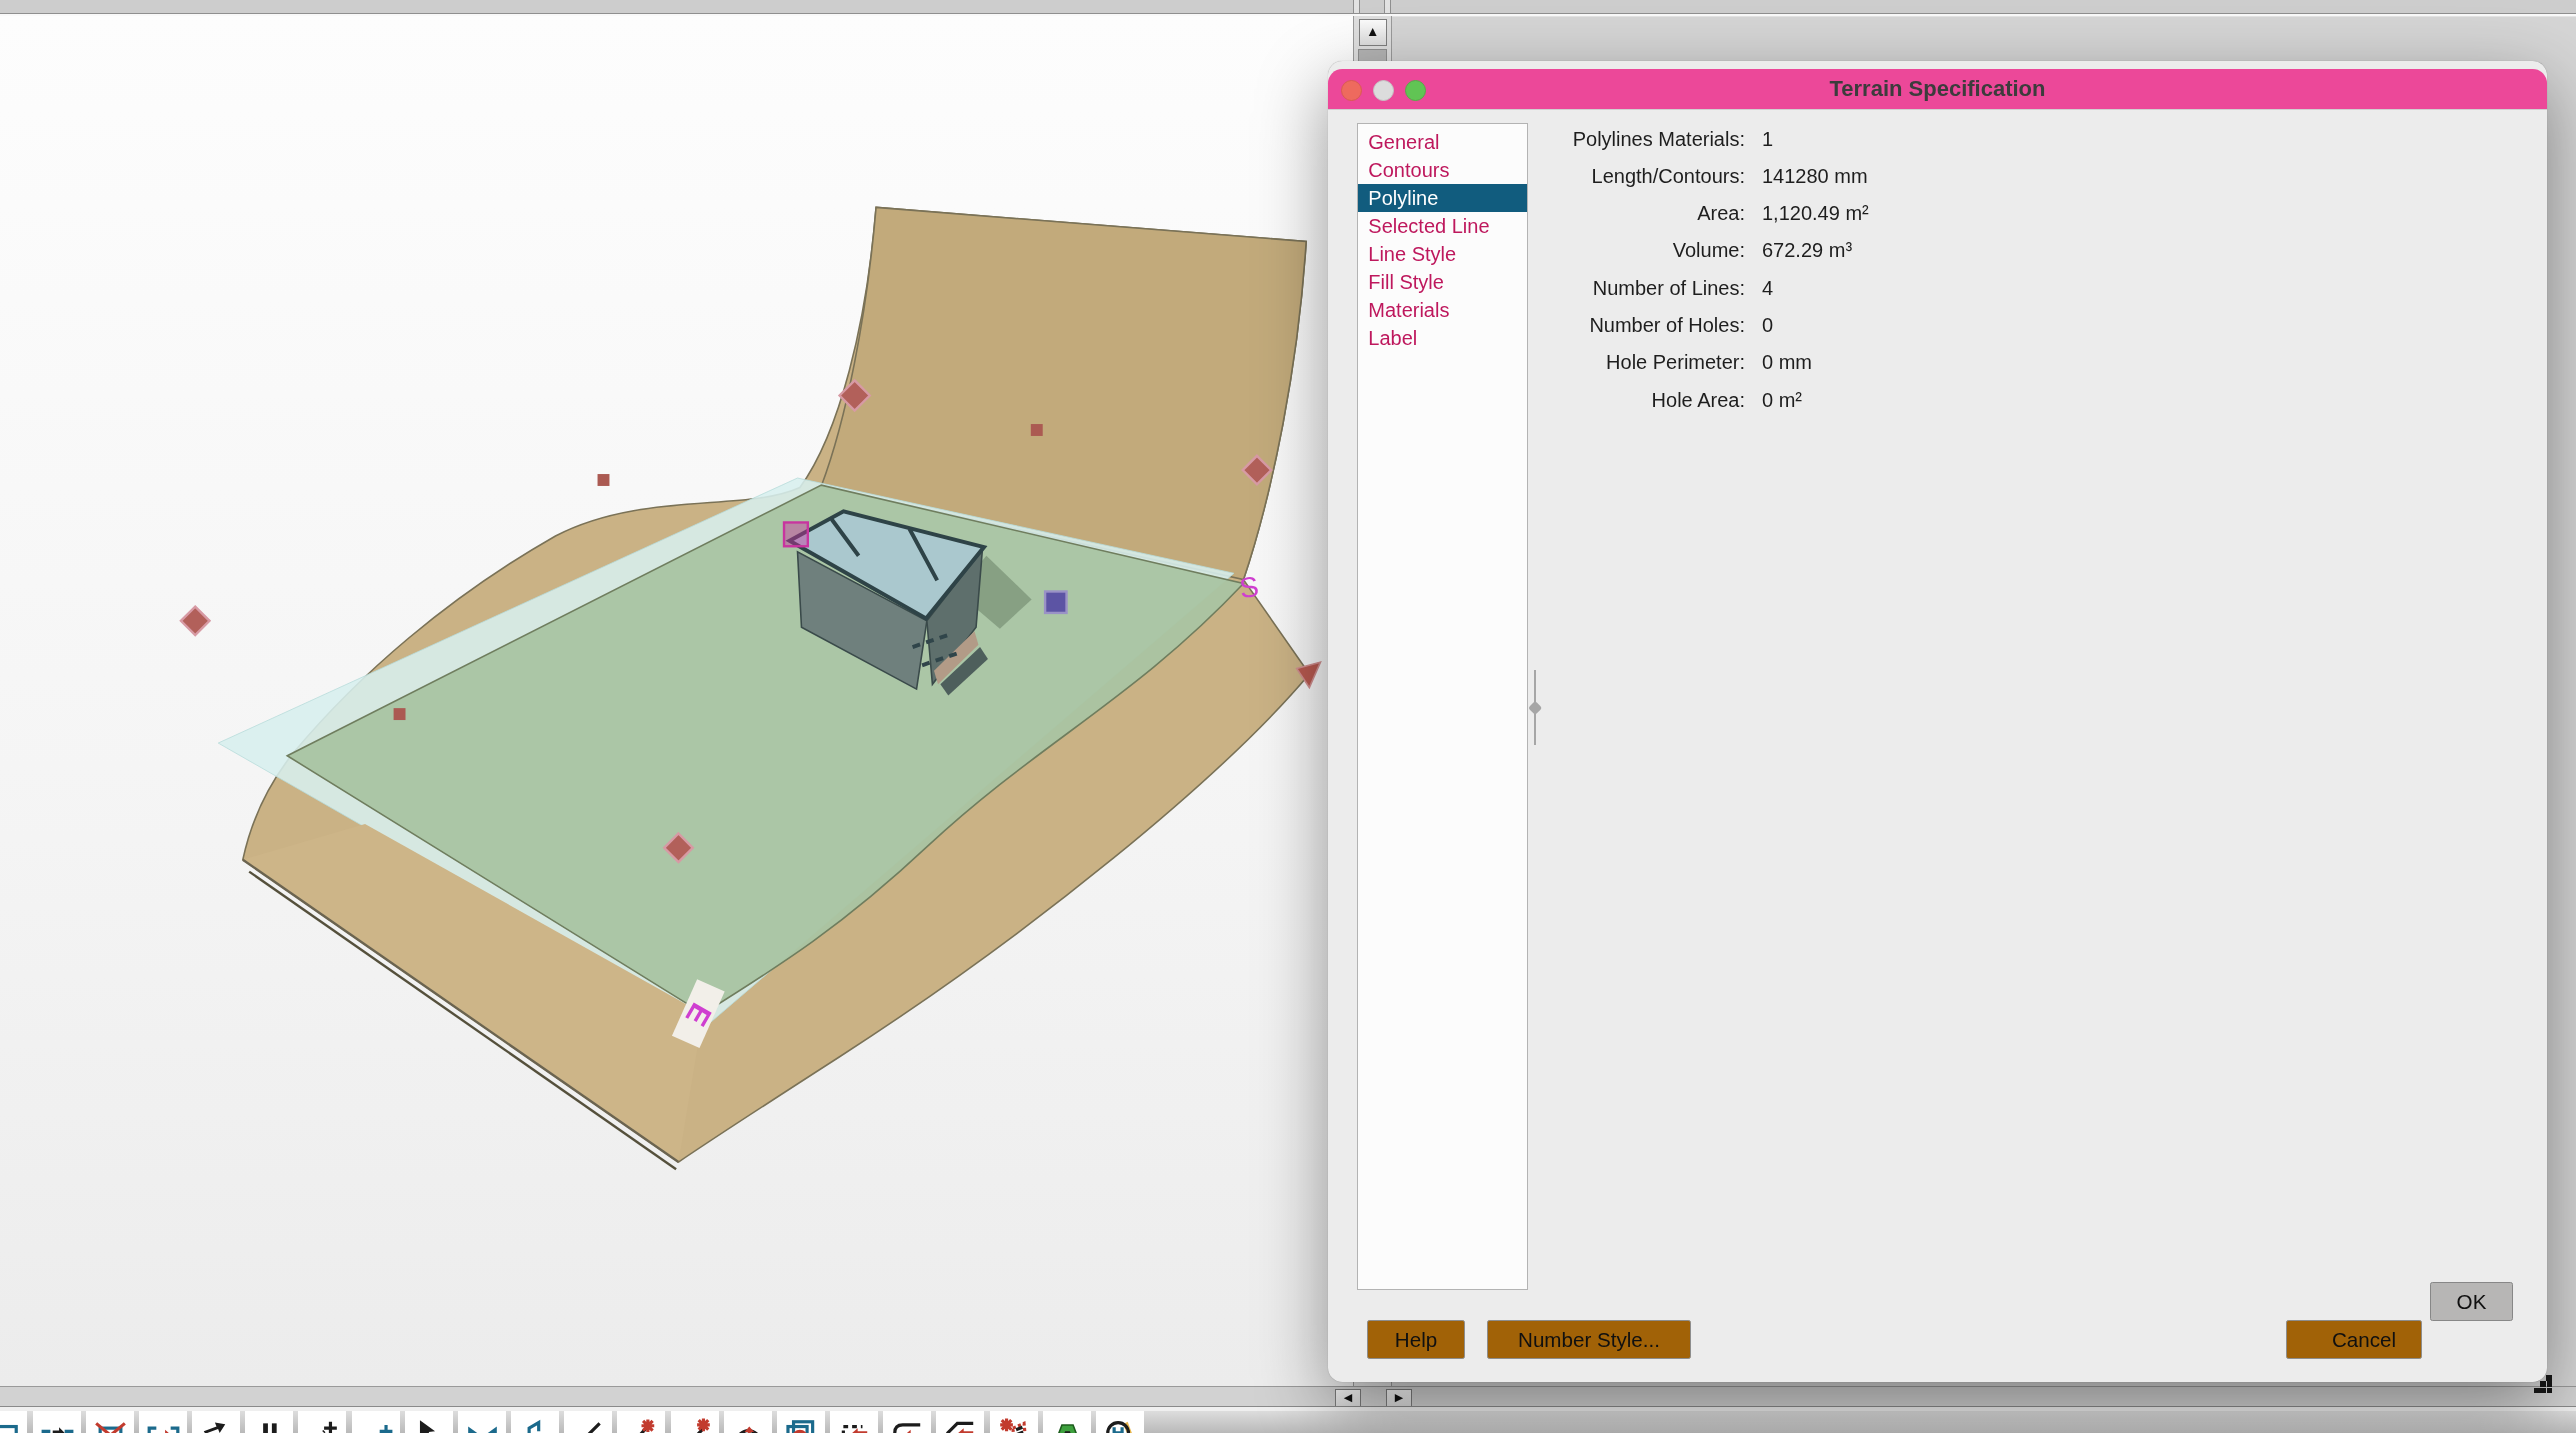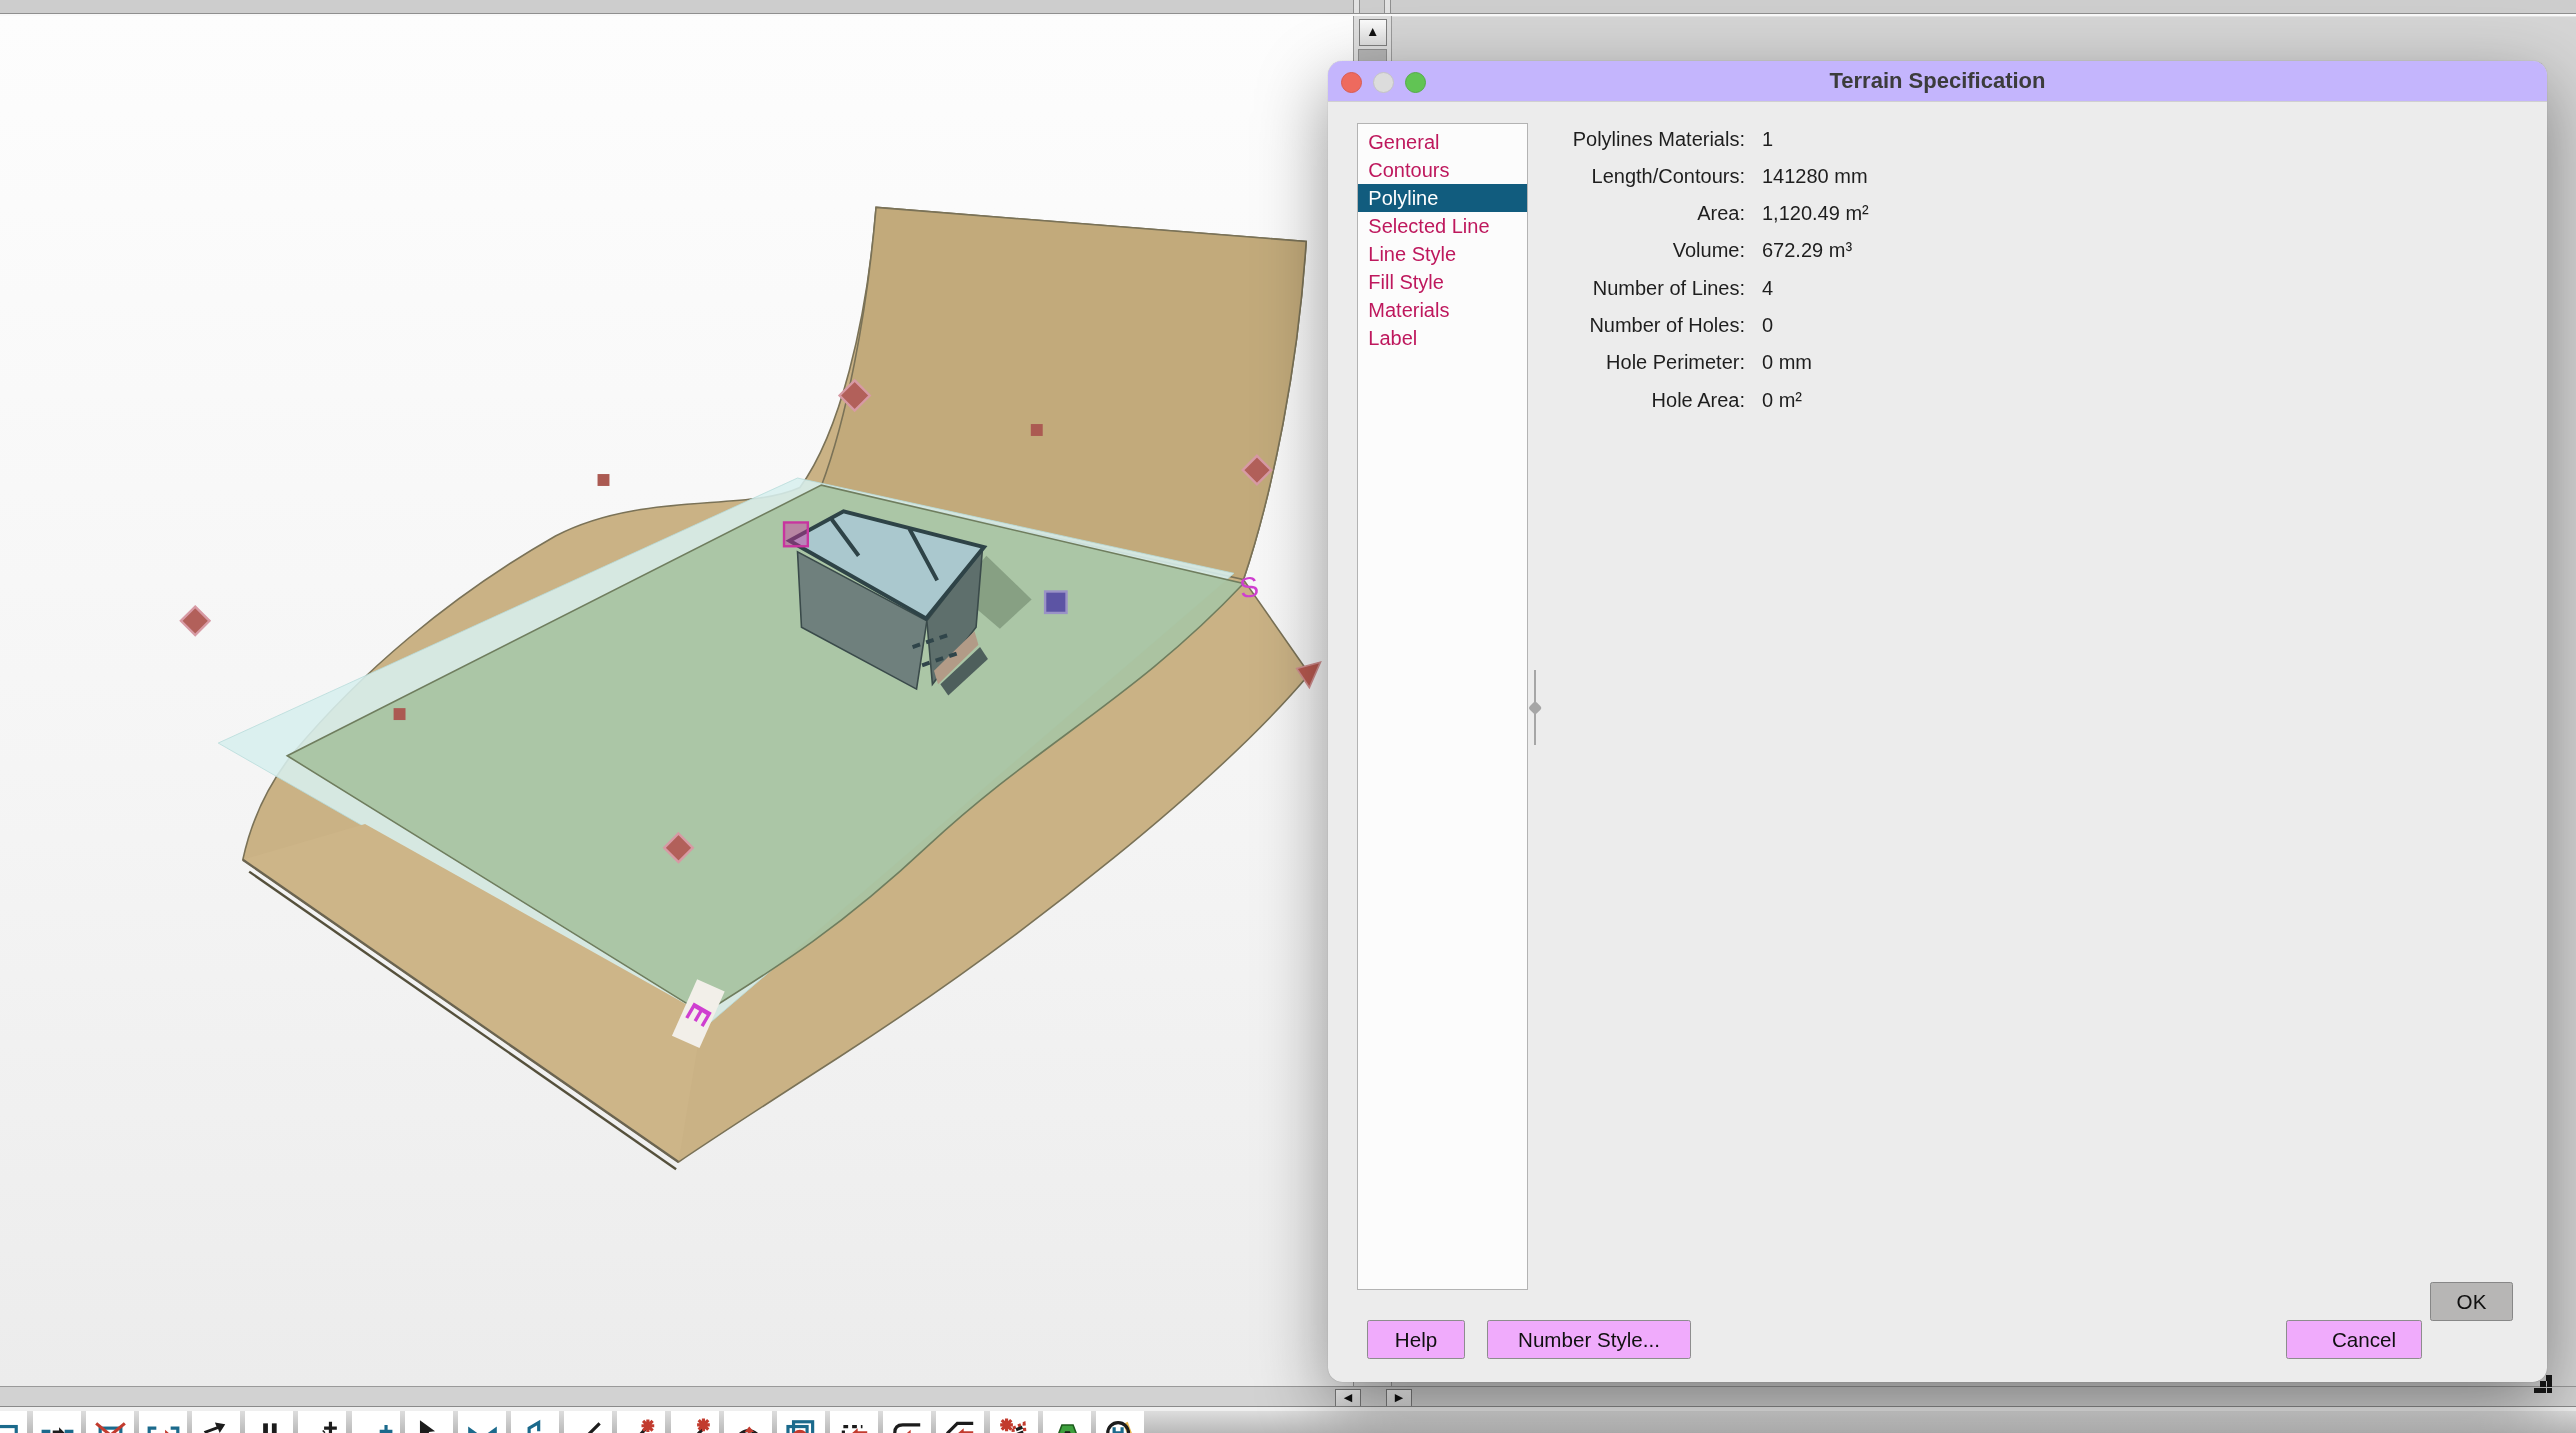--- a/index.html
+++ b/index.html
@@ -26,36 +26,36 @@
   .ibf{fill:#1b6a8c;}
   .ir{stroke:#c23b2e;fill:none;stroke-width:4px;}
   .irf{fill:#c23b2e;}
   .ik{stroke:#1c1c1c;fill:none;stroke-width:4px;}
   .ikf{fill:#1c1c1c;}
   .iy{fill:#e8b64c;}
   .ig{fill:#3da03d;}
 
   
   #dialog{position:absolute;left:1328px;top:61px;width:1219px;height:1321px;background:#ececec;border-radius:14.3px;box-shadow:0 24px 71px rgba(0,0,0,.4),0 0 0.8px rgba(0,0,0,.4);}
-  #dlg-titlebar{position:absolute;left:0;top:0;width:100%;height:40px;background:#c4b5fd;border-radius:14.3px 14.3px 0 0;border-bottom:0.8px solid #d0d0d0;}
+  #dlg-titlebar{position:absolute;left:0;top:8px;width:100%;height:40px;background:#ec4899;border-radius:14.3px 14.3px 0 0;border-bottom:0.8px solid #d0d0d0;}
   .tl{position:absolute;top:11px;width:19px;height:19px;border-radius:50%;}
   #dlg-title{position:absolute;left:0;top:0;width:100%;height:40px;line-height:40px;text-align:center;font-size:22px;font-weight:bold;color:#3c3c3c;}
 
   #dlg-sidebar{position:absolute;left:29px;top:62px;width:171px;height:1167px;background:#fcfcfc;border:0.8px solid #b3b3b3;box-sizing:border-box;list-style:none;margin:0;padding:4px 0 0 0;overflow:hidden;}
   #dlg-sidebar li{height:28px;line-height:28px;padding-left:10.3px;font-size:20px;color:#be185d;cursor:default;white-space:nowrap;}
   #dlg-sidebar li.selected{background:#115c7e;color:#ffffff;}
 
   .splitter-line{position:absolute;left:206px;top:609px;width:1.6px;height:75px;background:#a6a6a6;}
   .splitter-grip{position:absolute;left:202px;top:642px;width:10.3px;height:10.3px;background:#a6a6a6;border-radius:2.4px;transform:rotate(45deg);}
 
   .frow{position:absolute;left:0;height:37px;line-height:37px;font-size:20px;color:#1e1e1e;}
   .flabel{position:absolute;left:143px;width:274px;text-align:right;}
   .fvalue{position:absolute;left:434px;width:556px;text-align:left;}
 
-  .dlg-btn{position:absolute;height:39px;background:#f0abfc;border:1.6px solid #8d8d8d;border-radius:2.4px;font-size:20.6px;color:#101010;font-family:"Liberation Sans",sans-serif;text-align:center;line-height:36px;padding:0;}
+  .dlg-btn{position:absolute;height:39px;background:#a16207;border:1.6px solid #8d8d8d;border-radius:2.4px;font-size:20.6px;color:#101010;font-family:"Liberation Sans",sans-serif;text-align:center;line-height:36px;padding:0;}
   #btn-ok{background:#b7b6b5;border-color:#878787;}
 
   #resize-grip{position:absolute;left:2534px;top:1375px;width:20.6px;height:20px;}
   #resize-grip i{position:absolute;width:5.6px;height:5.6px;background:#141414;}
 
   
   .mk{cursor:default;}
 </style>
 </head>
 <body>

